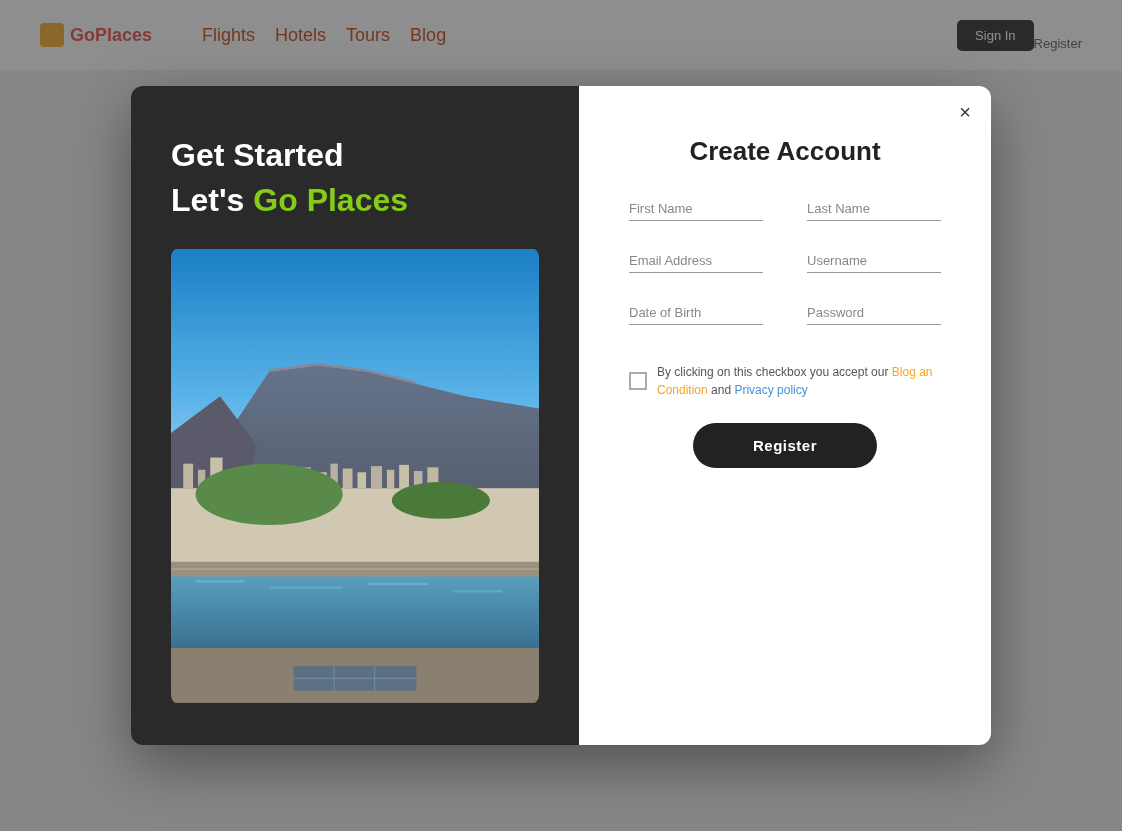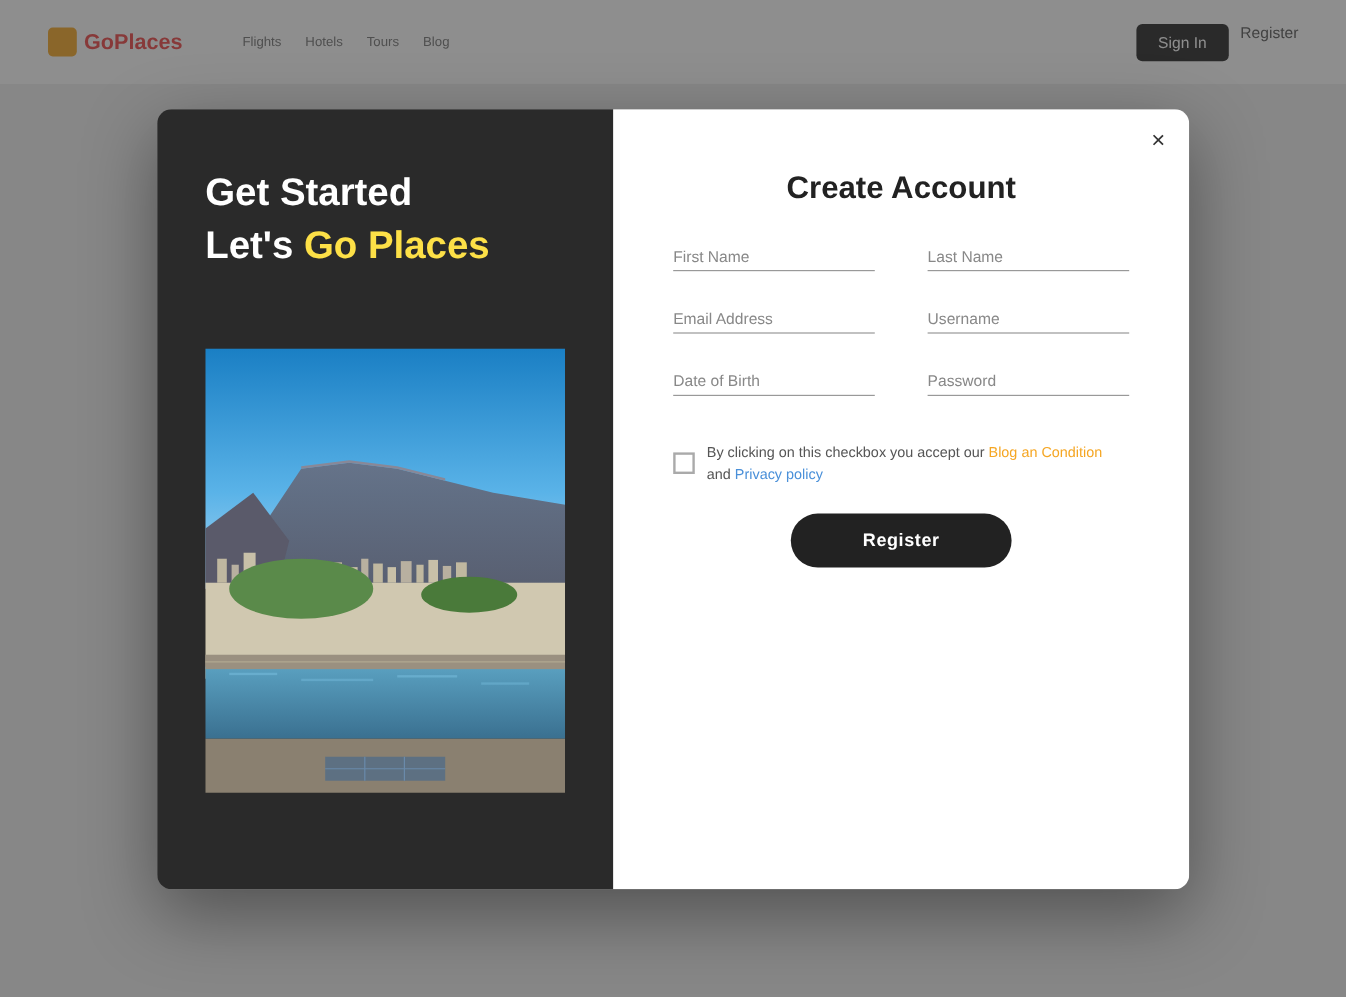--- a/index.html
+++ b/index.html
@@ -45,29 +45,28 @@
       width: 24px; height: 24px;
       background: #f5a623;
       border-radius: 4px;
     }
     .nav-links {
       display: flex;
       gap: 20px;
       margin-left: 20px;
     }
     .nav-links span {
-      font-size: 11px;
-      color: #737373;
+      font-size: 18px;
+      color: #c2410c;
       cursor: pointer;
     }
     .nav-spacer { flex: 1; }
     .nav-right {
       display: flex;
-      align-items: flex-start;
-      gap: 10px;
+      align-items: flex-end;
     }
     .nav-btn-dark {
       background: #222;
       color: #fff;
       border: none;
       padding: 8px 18px;
       border-radius: 5px;
       font-size: 13px;
       cursor: pointer;
     }
@@ -95,42 +94,42 @@
       width: 860px;
       min-height: 650px;
       border-radius: 12px;
       overflow: hidden;
       box-shadow: 0 20px 60px rgba(0,0,0,0.4);
     }
 
     
     .modal-left {
       background: #2a2a2a;
-      width: 380px;
+      width: 448px;
       flex-shrink: 0;
       padding: 50px 40px 40px;
       display: flex;
       flex-direction: column;
     }
     .modal-left-title {
       font-size: 32px;
       font-weight: 700;
       color: #fff;
       line-height: 1.2;
       margin-bottom: 6px;
     }
     .modal-left-subtitle {
       font-size: 32px;
       font-weight: 700;
       color: #fff;
       line-height: 1.2;
       margin-bottom: 28px;
     }
     .modal-left-subtitle .highlight {
-      color: #fde047;
+      color: #84cc16;
     }
     .modal-image {
       width: 100%;
       flex: 1;
       border-radius: 10px;
       overflow: hidden;
       min-height: 360px;
     }
 
     

